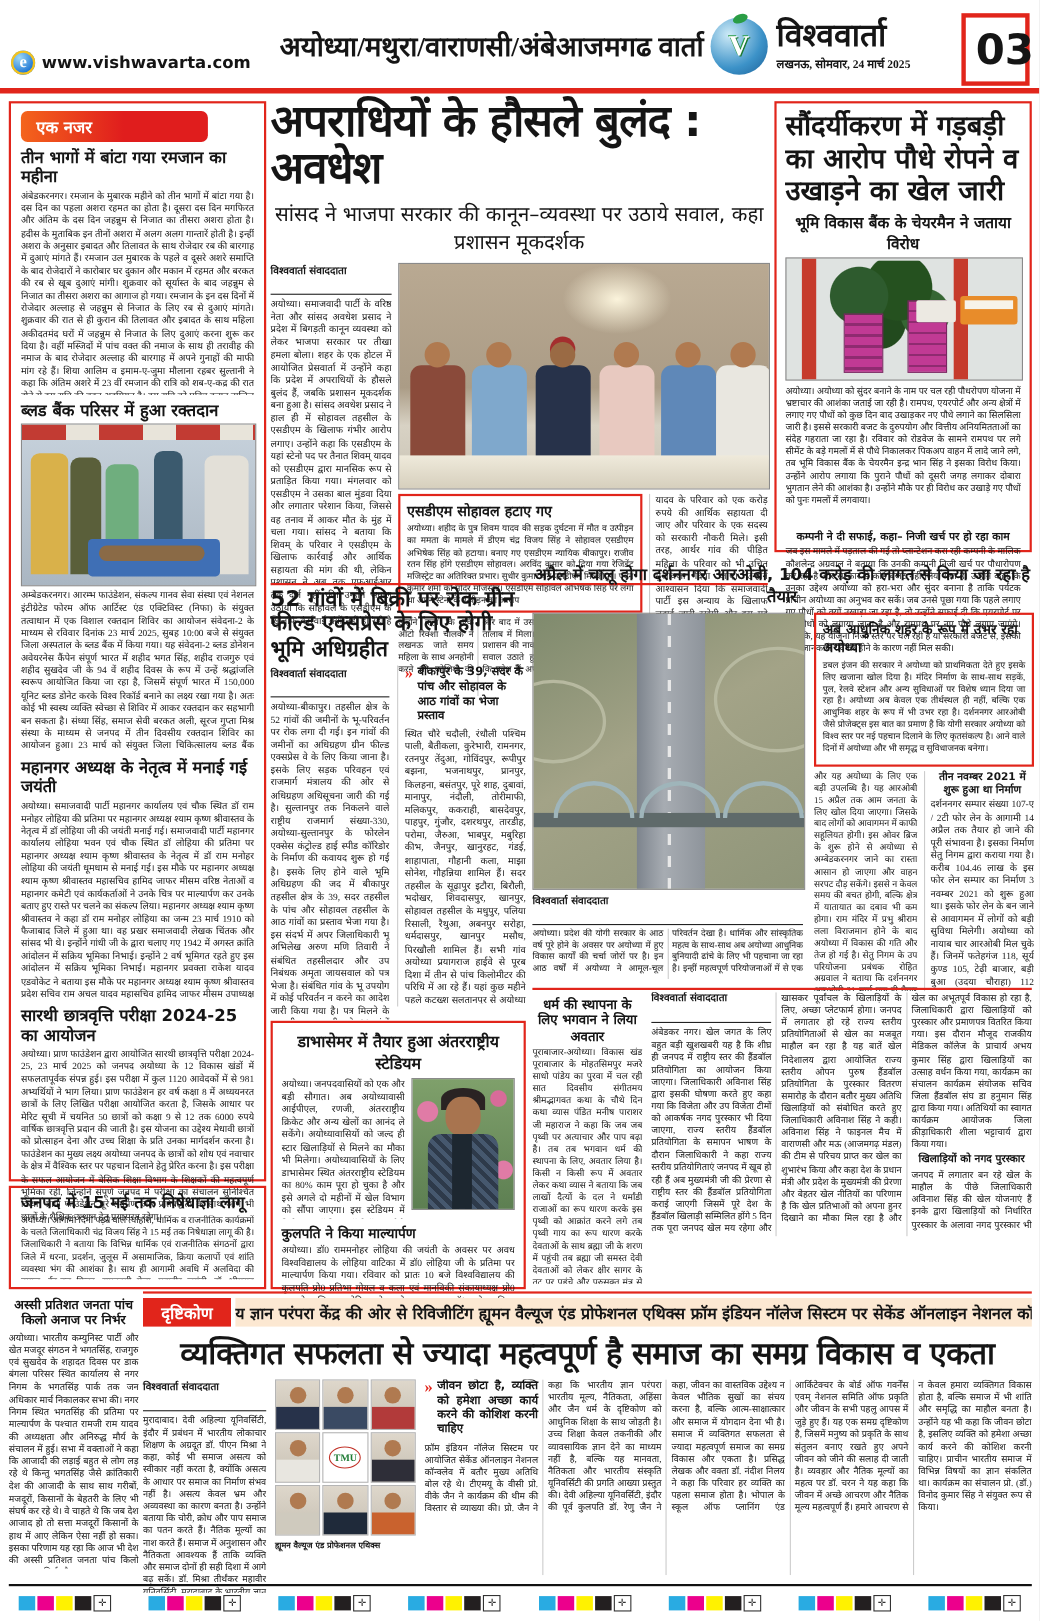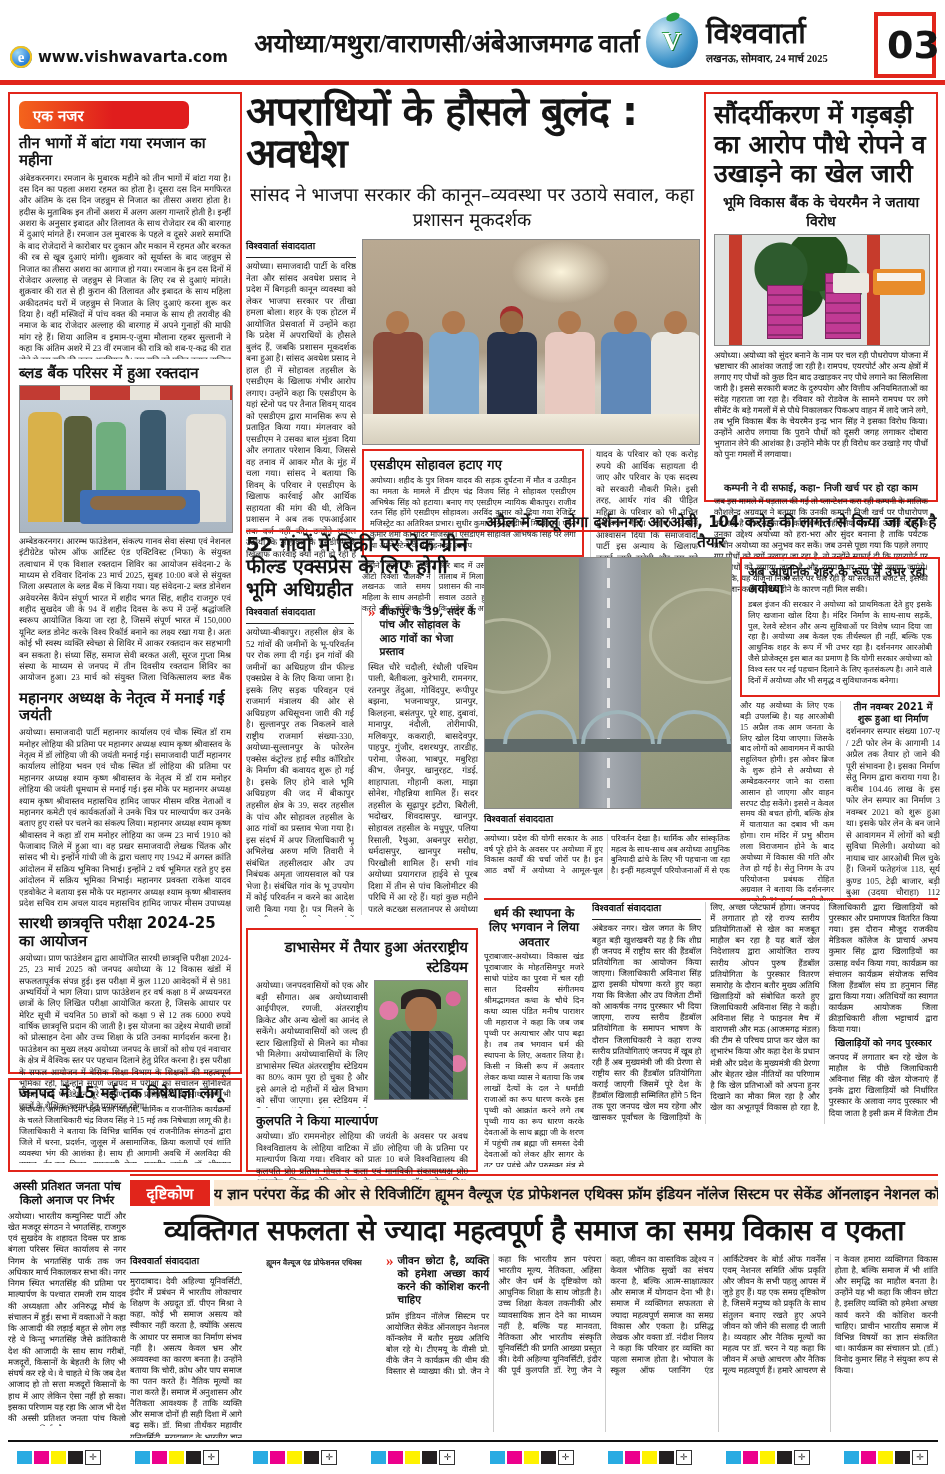--- a/index.html
+++ b/index.html
@@ -4,21 +4,21 @@
 <style>
   html,body{margin:0;padding:0;background:#e8e8e8}
   #page{position:relative;width:945px;height:1474px;background:#fff;margin:0 auto;
         font-family:"Liberation Serif",serif;color:#151515;overflow:hidden}
   .abs{position:absolute;box-sizing:border-box}
   .sans{font-family:"DejaVu Sans","Liberation Sans",sans-serif}
   .bodytext{font-size:8.6px;line-height:1.34;text-align:justify;overflow:hidden}
   .redbox{border:2px solid #e1251b}
   .redline{position:absolute;background:#e1251b;height:2px}
   .byline{font-family:"DejaVu Sans",sans-serif;font-weight:bold;font-size:9.3px;
-          border-bottom:1.4px solid #222;padding-bottom:5px;margin-bottom:3px}
+          border-bottom:1.4px solid #222;padding-bottom:15px;margin-bottom:3px}
   .photo{border:1px solid #8a8a8a;position:relative;overflow:hidden}
   
   .hdr-url{left:10px;top:46px;display:flex;align-items:center;gap:6px}
   .ie{width:22px;height:22px;border-radius:50%;display:flex;align-items:center;justify-content:center;
       background:radial-gradient(circle at 35% 30%,#9ed9f7,#1b74d4 70%);color:#fff;font-weight:bold;
       font-size:15px;box-shadow:0 0 0 2px #f4c21c inset}
   .urltext{font-family:"DejaVu Sans",sans-serif;font-weight:bold;font-size:15px}
   .masthead{left:232px;top:30px;width:430px;font-size:25px;font-weight:bold;text-align:center;line-height:1.1}
   .logo{left:646px;top:16px;display:flex;gap:8px;align-items:center}
   .logo-circle{width:52px;height:52px;border-radius:50%;position:relative;
@@ -64,21 +64,21 @@
   .gaon{left:246px;top:534px;width:232px;height:390px}
   .gaon h2{margin:0 0 4px;font-size:19.5px;line-height:1.15;font-weight:800}
   .gaon-row{display:flex;gap:7px}
   .gaon-cl{width:110px;height:310px}
   .gaon-cr{width:112px;height:310px;border-left:1px solid #ccc;padding-left:6px}
   .pq{display:flex;gap:4px;margin-bottom:4px}
   .pq-icon{color:#e1251b;font-weight:900;font-size:15px;line-height:1}
   .pq-text{font-weight:bold;font-size:10.5px;line-height:1.25}
   
   .dabha{left:246px;top:928px;width:232px;height:244px;padding:6px 8px}
-  .dabha h3{margin:0 0 4px;font-size:14.5px;font-weight:bold;text-align:right}
+  .dabha h3{margin:0 0 4px;font-size:14.5px;font-weight:bold;text-align:center}
   .dabha h4{margin:4px 0 2px;font-size:12.5px;font-weight:bold}
   .photo-woman{float:right;width:92px;height:118px;margin:0 0 4px 6px;
      background:radial-gradient(circle at 15% 25%,#e07ba6 9px,transparent 10px),
                 radial-gradient(circle at 85% 15%,#d86b99 7px,transparent 8px),
                 radial-gradient(circle at 90% 70%,#e07ba6 8px,transparent 9px),
                 linear-gradient(#7fa06b,#5d7f52)}
   .w-head{position:absolute;left:30px;top:16px;width:32px;height:36px;border-radius:45%;background:#a8744f}
   .w-hair{position:absolute;left:26px;top:8px;width:40px;height:20px;border-radius:50% 50% 0 0;background:#2a2323}
   .w-torso{position:absolute;left:14px;top:50px;width:64px;height:68px;border-radius:12px 12px 0 0;
      background:repeating-linear-gradient(45deg,#2e3a4a 0 4px,#46586e 4px 8px)}
@@ -144,21 +144,21 @@
   .bgridwrap{width:128px}
   .bgrid{display:grid;grid-template-columns:repeat(3,1fr);gap:2px}
   .gcell{height:44px;border:1px solid #b5b5b5;position:relative;overflow:hidden}
   .gcell::before{content:"";position:absolute;top:6px;left:50%;transform:translateX(-50%);
       width:15px;height:15px;border-radius:50%;background:#b07a50}
   .gcell::after{content:"";position:absolute;bottom:0;left:0;right:0;height:20px;background:var(--c,#445)}
   .gcell{background:linear-gradient(#ded7cb,#c6bfb2)}
   .gcell.tmu{background:#fff;display:flex;align-items:center;justify-content:center}
   .gcell.tmu::before,.gcell.tmu::after{display:none}
   .gcell.tmu span{font-size:9px;font-weight:bold;color:#1d7a33;border:1px solid #c2342a;border-radius:50%;padding:4px 3px}
-  .gcap{font-size:7.4px;font-weight:bold;text-align:center;margin-top:3px}
+  .gcap{font-size:7.4px;font-weight:bold;text-align:left;margin-top:3px}
   .brest{flex:1;column-count:5;column-gap:9px;column-rule:1px solid #ccc;font-size:8.3px;height:178px;
          line-height:1.34;text-align:justify;overflow:hidden}
   
   .blackrule{position:absolute;left:8px;top:1440px;width:930px;height:2px;background:#111}
   .colorbars{left:0;top:1450px;width:945px;display:flex;justify-content:space-around}
   .cbgroup{display:flex;gap:2px;align-items:center}
   .sw{width:15px;height:13px}
   .reg{width:14px;height:13px;border:1px solid #333;display:flex;align-items:center;justify-content:center;
        font-size:9px;line-height:1;color:#333}
   .reg::before{content:"✛"}
@@ -376,20 +376,33 @@
   <div class="abs dlabel sans">दृष्टिकोण</div>
   <div class="abs dstrip sans">भारतीय ज्ञान परंपरा केंद्र की ओर से रिविजीटिंग ह्यूमन वैल्यूज एंड प्रोफेशनल एथिक्स फ्रॉम इंडियन नॉलेज सिस्टम पर सेकेंड ऑनलाइन नेशनल कॉन्क्लेव</div>
   <div class="abs bhead sans">व्यक्तिगत सफलता से ज्यादा महत्वपूर्ण है समाज का समग्र विकास व एकता</div>
 
   <div class="abs bcontent">
     <div class="bcol1">
       <div class="byline">विश्ववार्ता संवाददाता</div>
       <p class="bodytext">मुरादाबाद। देवी अहिल्या यूनिवर्सिटी, इंदौर में प्रबंधन में भारतीय लोकाचार शिक्षण के अग्रदूत डॉ. पीएन मिश्रा ने कहा, कोई भी समाज असत्य को स्वीकार नहीं करता है, क्योंकि असत्य के आधार पर समाज का निर्माण संभव नहीं है। असत्य केवल भ्रम और अव्यवस्था का कारण बनता है। उन्होंने बताया कि चोरी, क्रोध और पाप समाज का पतन करते हैं। नैतिक मूल्यों का नाश करते हैं। समाज में अनुशासन और नैतिकता आवश्यक हैं ताकि व्यक्ति और समाज दोनों ही सही दिशा में आगे बढ़ सकें। डॉ. मिश्रा तीर्थंकर महावीर यूनिवर्सिटी, मुरादाबाद के भारतीय ज्ञान परंपरा केंद्र-आईकेएस सेंटर की ओर से रिविजीटिंग</p>
     </div>
     <div class="bgridwrap">
+      <div class="bgrid">
+        <div class="gcell" style="--c:#27324a"></div>
+        <div class="gcell" style="--c:#3a4a63"></div>
+        <div class="gcell" style="--c:#b23a3a"></div>
+        <div class="gcell" style="--c:#e8e6e0"></div>
+        <div class="gcell tmu">
+            <span>TMU</span>
+          </div>
+        <div class="gcell" style="--c:#2e2e38"></div>
+        <div class="gcell" style="--c:#cfcabe"></div>
+        <div class="gcell" style="--c:#1f2a3a"></div>
+        <div class="gcell" style="--c:#c9622e"></div>
+      </div>
       <div class="gcap sans">ह्यूमन वैल्यूज एंड प्रोफेशनल एथिक्स</div>
     </div>
     <div class="brest">
       <div class="pq">
         <span class="pq-icon">»</span>
         <span class="pq-text sans">जीवन छोटा है, व्यक्ति को हमेशा अच्छा कार्य करने की कोशिश करनी चाहिए</span>
       </div>
       <span>फ्रॉम इंडियन नॉलेज सिस्टम पर आयोजित सेकेंड ऑनलाइन नेशनल कॉन्क्लेव में बतौर मुख्य अतिथि बोल रहे थे। टीएमयू के वीसी प्रो. वीके जैन ने कार्यक्रम की थीम की विस्तार से व्याख्या की। प्रो. जैन ने कहा कि भारतीय ज्ञान परंपरा भारतीय मूल्य, नैतिकता, अहिंसा और जैन धर्म के दृष्टिकोण को आधुनिक शिक्षा के साथ जोड़ती है। उच्च शिक्षा केवल तकनीकी और व्यावसायिक ज्ञान देने का माध्यम नहीं है, बल्कि यह मानवता, नैतिकता और भारतीय संस्कृति यूनिवर्सिटी की प्रगति आख्या प्रस्तुत की। देवी अहिल्या यूनिवर्सिटी, इंदौर की पूर्व कुलपति डॉ. रेणु जैन ने कहा, जीवन का वास्तविक उद्देश्य न केवल भौतिक सुखों का संचय करना है, बल्कि आत्म-साक्षात्कार और समाज में योगदान देना भी है। समाज में व्यक्तिगत सफलता से ज्यादा महत्वपूर्ण समाज का समग्र विकास और एकता है। प्रसिद्ध लेखक और वक्ता डॉ. नंदीश निलय ने कहा कि परिवार हर व्यक्ति का पहला समाज होता है। भोपाल के स्कूल ऑफ प्लानिंग एंड आर्किटेक्चर के बोर्ड ऑफ गवर्नेंस एवम् नेशनल समिति ऑफ प्रकृति और जीवन के सभी पहलु आपस में जुड़े हुए हैं। यह एक समग्र दृष्टिकोण है, जिसमें मनुष्य को प्रकृति के साथ संतुलन बनाए रखते हुए अपने जीवन को जीने की सलाह दी जाती है। व्यवहार और नैतिक मूल्यों का महत्व पर डॉ. चरन ने यह कहा कि जीवन में अच्छे आचरण और नैतिक मूल्य महत्वपूर्ण हैं। हमारे आचरण से न केवल हमारा व्यक्तिगत विकास होता है, बल्कि समाज में भी शांति और समृद्धि का माहौल बनता है। उन्होंने यह भी कहा कि जीवन छोटा है, इसलिए व्यक्ति को हमेशा अच्छा कार्य करने की कोशिश करनी चाहिए। प्राचीन भारतीय समाज में विभिन्न विषयों का ज्ञान संकलित था। कार्यक्रम का संचालन प्रो. (डॉ.) विनोद कुमार सिंह ने संयुक्त रूप से किया।</span>
     </div>
   </div>

